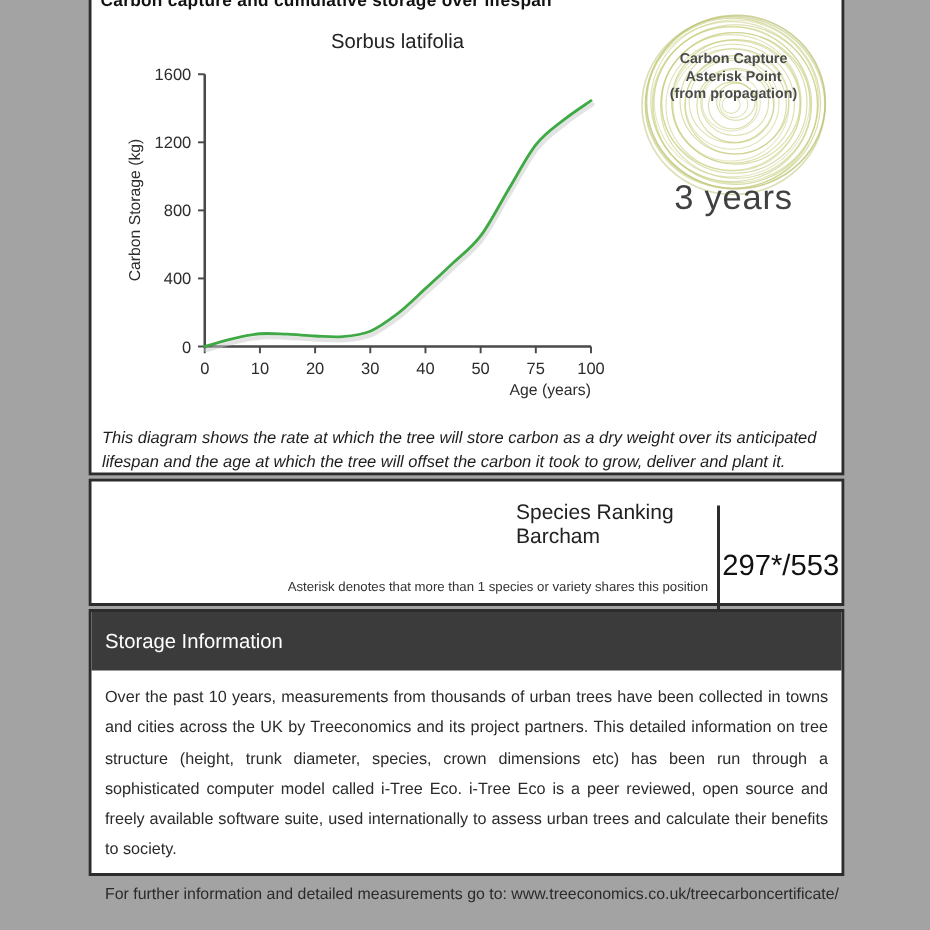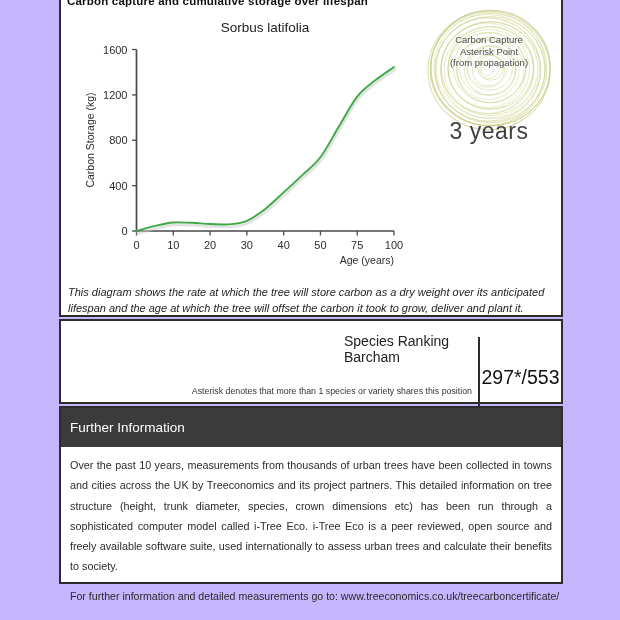--- a/index.html
+++ b/index.html
@@ -1,37 +1,37 @@
 <!DOCTYPE html>
 <html><head>
 <meta charset="utf-8">
 <style>
   html,body{margin:0;padding:0;background:#ffffff;}
-  .page{position:relative;width:620px;height:620px;background:#c4b5fd;overflow:hidden;
+  .page{position:relative;width:620px;height:620px;background:#a3a3a3;overflow:hidden;
         font-family:"Liberation Sans",sans-serif;color:#222;}
   .box{position:absolute;border:2px solid #2c2c2c;background:#ffffff;box-sizing:border-box;}
 
   
   .doc-title{position:absolute;left:67px;top:-5px;font-size:11.5px;font-weight:bold;color:#111;
              letter-spacing:0.2px;white-space:nowrap;}
 
   
   .chart-title{position:absolute;left:136px;top:20px;width:258px;text-align:center;
                font-size:13.5px;color:#222;}
   .x-label{position:absolute;left:136px;top:254px;width:258px;text-align:right;
            font-size:10.5px;color:#2d2d2d;}
   .y-label{position:absolute;left:90px;top:140px;transform:translate(-50%,-50%) rotate(-90deg);
            font-size:10.5px;color:#2d2d2d;white-space:nowrap;}
   #chart-svg{position:absolute;left:0;top:0;font-family:"Liberation Sans",sans-serif;}
 
   
   .badge{position:absolute;left:427px;top:7px;width:124px;height:124px;}
   .badge svg{position:absolute;left:0;top:0;}
   .badge-text{position:absolute;left:0;top:27px;width:124px;text-align:center;
-              font-size:9.5px;font-weight:normal;line-height:11.5px;color:#4b4b4b;}
+              font-size:9.5px;font-weight:bold;line-height:11.5px;color:#4b4b4b;}
   .badge-value{position:absolute;left:0;top:73px;width:124px;text-align:center;
                font-size:23px;color:#414141;letter-spacing:0.5px;margin-top:38px;}
 
   .caption{position:absolute;left:68px;top:285px;width:492px;font-size:11px;
            line-height:15.5px;color:#1e1e1e;font-style:italic;}
 
   
   .ranking-box{left:59px;top:319px;width:504px;height:85px;}
   .ranking-label{position:absolute;left:283px;top:13px;font-size:14px;line-height:15.5px;color:#222;}
   .ranking-note{position:absolute;right:89px;bottom:6px;font-size:8.8px;color:#333;white-space:nowrap;}
@@ -134,18 +134,18 @@
   <div class="box ranking-box">
     <div class="ranking-label">
       <div>Species Ranking</div>
       <div>Barcham</div>
     </div>
     <div class="ranking-value-cell">297*/553</div>
     <div class="ranking-note">Asterisk denotes that more than 1 species or variety shares this position</div>
   </div>
 
   <div class="box further-box">
-    <div class="further-header">Further Information</div>
+    <div class="further-header">Storage Information</div>
     <div class="further-body">Over the past 10 years, measurements from thousands of urban trees have been collected in towns and cities across the UK by Treeconomics and its project partners. This detailed information on tree structure (height, trunk diameter, species, crown dimensions etc) has been run through a sophisticated computer model called i-Tree Eco. i-Tree Eco is a peer reviewed, open source and freely available software suite, used internationally to assess urban trees and calculate their benefits to society.</div>
     <div class="further-link">For further information and detailed measurements go to: www.treeconomics.co.uk/treecarboncertificate/</div>
   </div>
 
 </div>
 
 </body></html>

